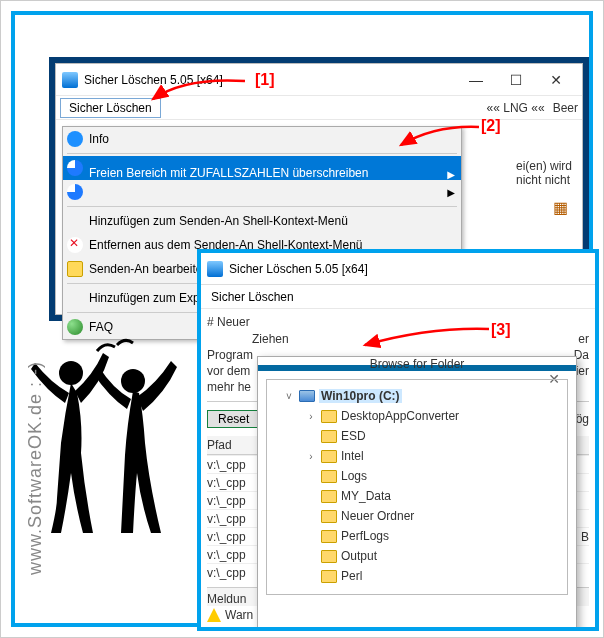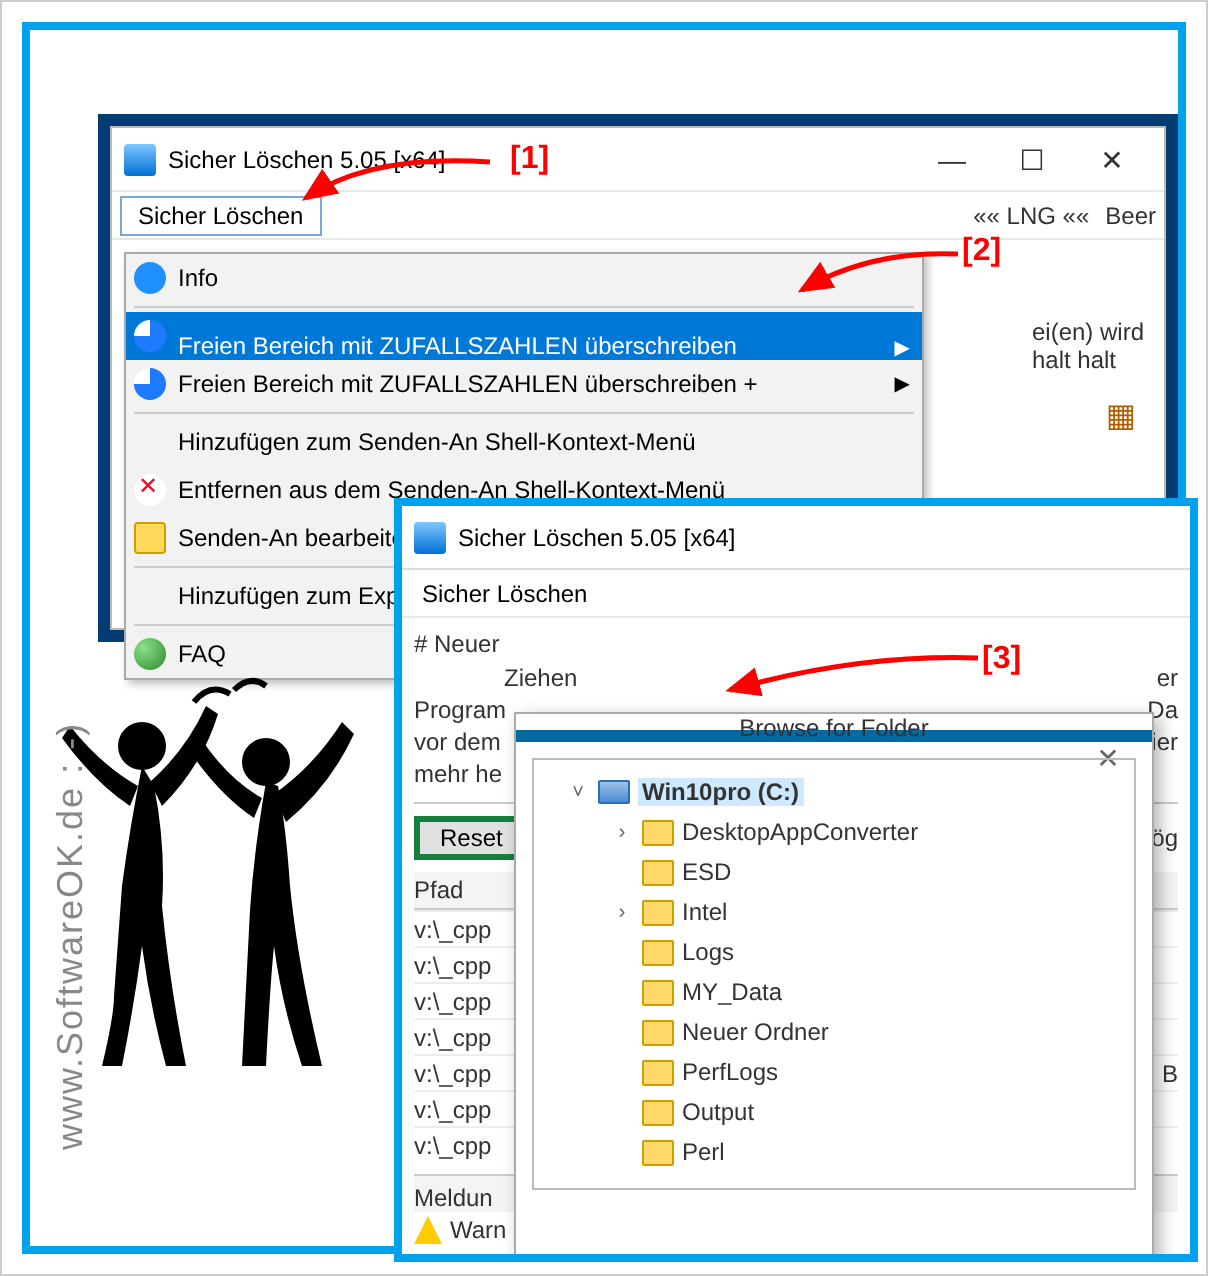--- a/index.html
+++ b/index.html
@@ -45,21 +45,21 @@
 
 
 .win2 { position: absolute; left: 182px; top: 234px; width: 402px; height: 382px; border: 4px solid #00a2ed; background: #fff; display: flex; flex-direction: column; }
 .win2 .titlebar { border-bottom: 1px solid #ddd; }
 .win2-body { flex: 1; padding: 4px 6px; font-size: 12px; color: #333; position: relative; overflow: hidden; }
 .hashline { margin: 2px 0; }
 .paragraph { margin-top: 2px; line-height: 16px; }
 
 .hr { height: 1px; background: #ccc; margin: 6px 0; }
 .btnrow { display: flex; gap: 10px; align-items: center; height: 22px; }
-.smbtn { border: 3px solid #15803d; background: #e1e1e1; font-size: 12px; padding: 1px 10px; }
+.smbtn { border: 1px solid #15803d; background: #e1e1e1; font-size: 12px; padding: 1px 10px; }
 
 .table-area { margin-top: 6px; font-size: 12px; }
 .th { border-bottom: 1px solid #ccc; padding: 2px 0; background: #f4f4f4; }
 .td-row { border-top: 1px solid #eee; height: 18px; display: flex; align-items: center; }
 .td-row .pfad { width: 60px; }
 
 .msg-head { margin-top: 6px; padding-top: 4px; border-top: 1px solid #ccc; font-size: 12px; background: #f4f4f4; }
 .msg-row { display: flex; align-items: center; gap: 4px; font-size: 12px; height: 18px; }
 .msg-row .warn { width: 14px; height: 14px; background: #ffcc00; clip-path: polygon(50% 0,100% 100%,0 100%); position: relative; }
 
@@ -101,38 +101,37 @@
       </div>
       <div class="menubar">
         <button class="menu-btn">Sicher Löschen</button>
         <span class="spacer"></span>
         <span class="lng">«« LNG ««</span>
         <span class="lng">Beer</span>
       </div>
 
       <div class="content-behind">
         <div>ei(en) wird</div>
-        <div>halt halt</div>
+        <div>nicht nicht</div>
       </div>
       <div class="grid-icon">▦</div>
 
       <div class="dropdown">
         <div class="dd-item">
           <span class="ii info"></span>
           <span>Info</span>
         </div>
         <div class="dd-sep"></div>
         <div class="dd-item sel">
           <span class="ii pie"></span>
           <span>Freien Bereich mit ZUFALLSZAHLEN überschreiben</span>
           <span class="arrow">▶</span>
         </div>
         <div class="dd-item">
           <span class="ii pie"></span>
-          <span>Freien Bereich mit ZUFALLSZAHLEN überschreiben +</span>
           <span class="arrow">▶</span>
         </div>
         <div class="dd-sep"></div>
         <div class="dd-item">
           <span>Hinzufügen zum Senden-An Shell-Kontext-Menü</span>
         </div>
         <div class="dd-item">
           <span class="ii x"></span>
           <span>Entfernen aus dem Senden-An Shell-Kontext-Menü</span>
         </div>

